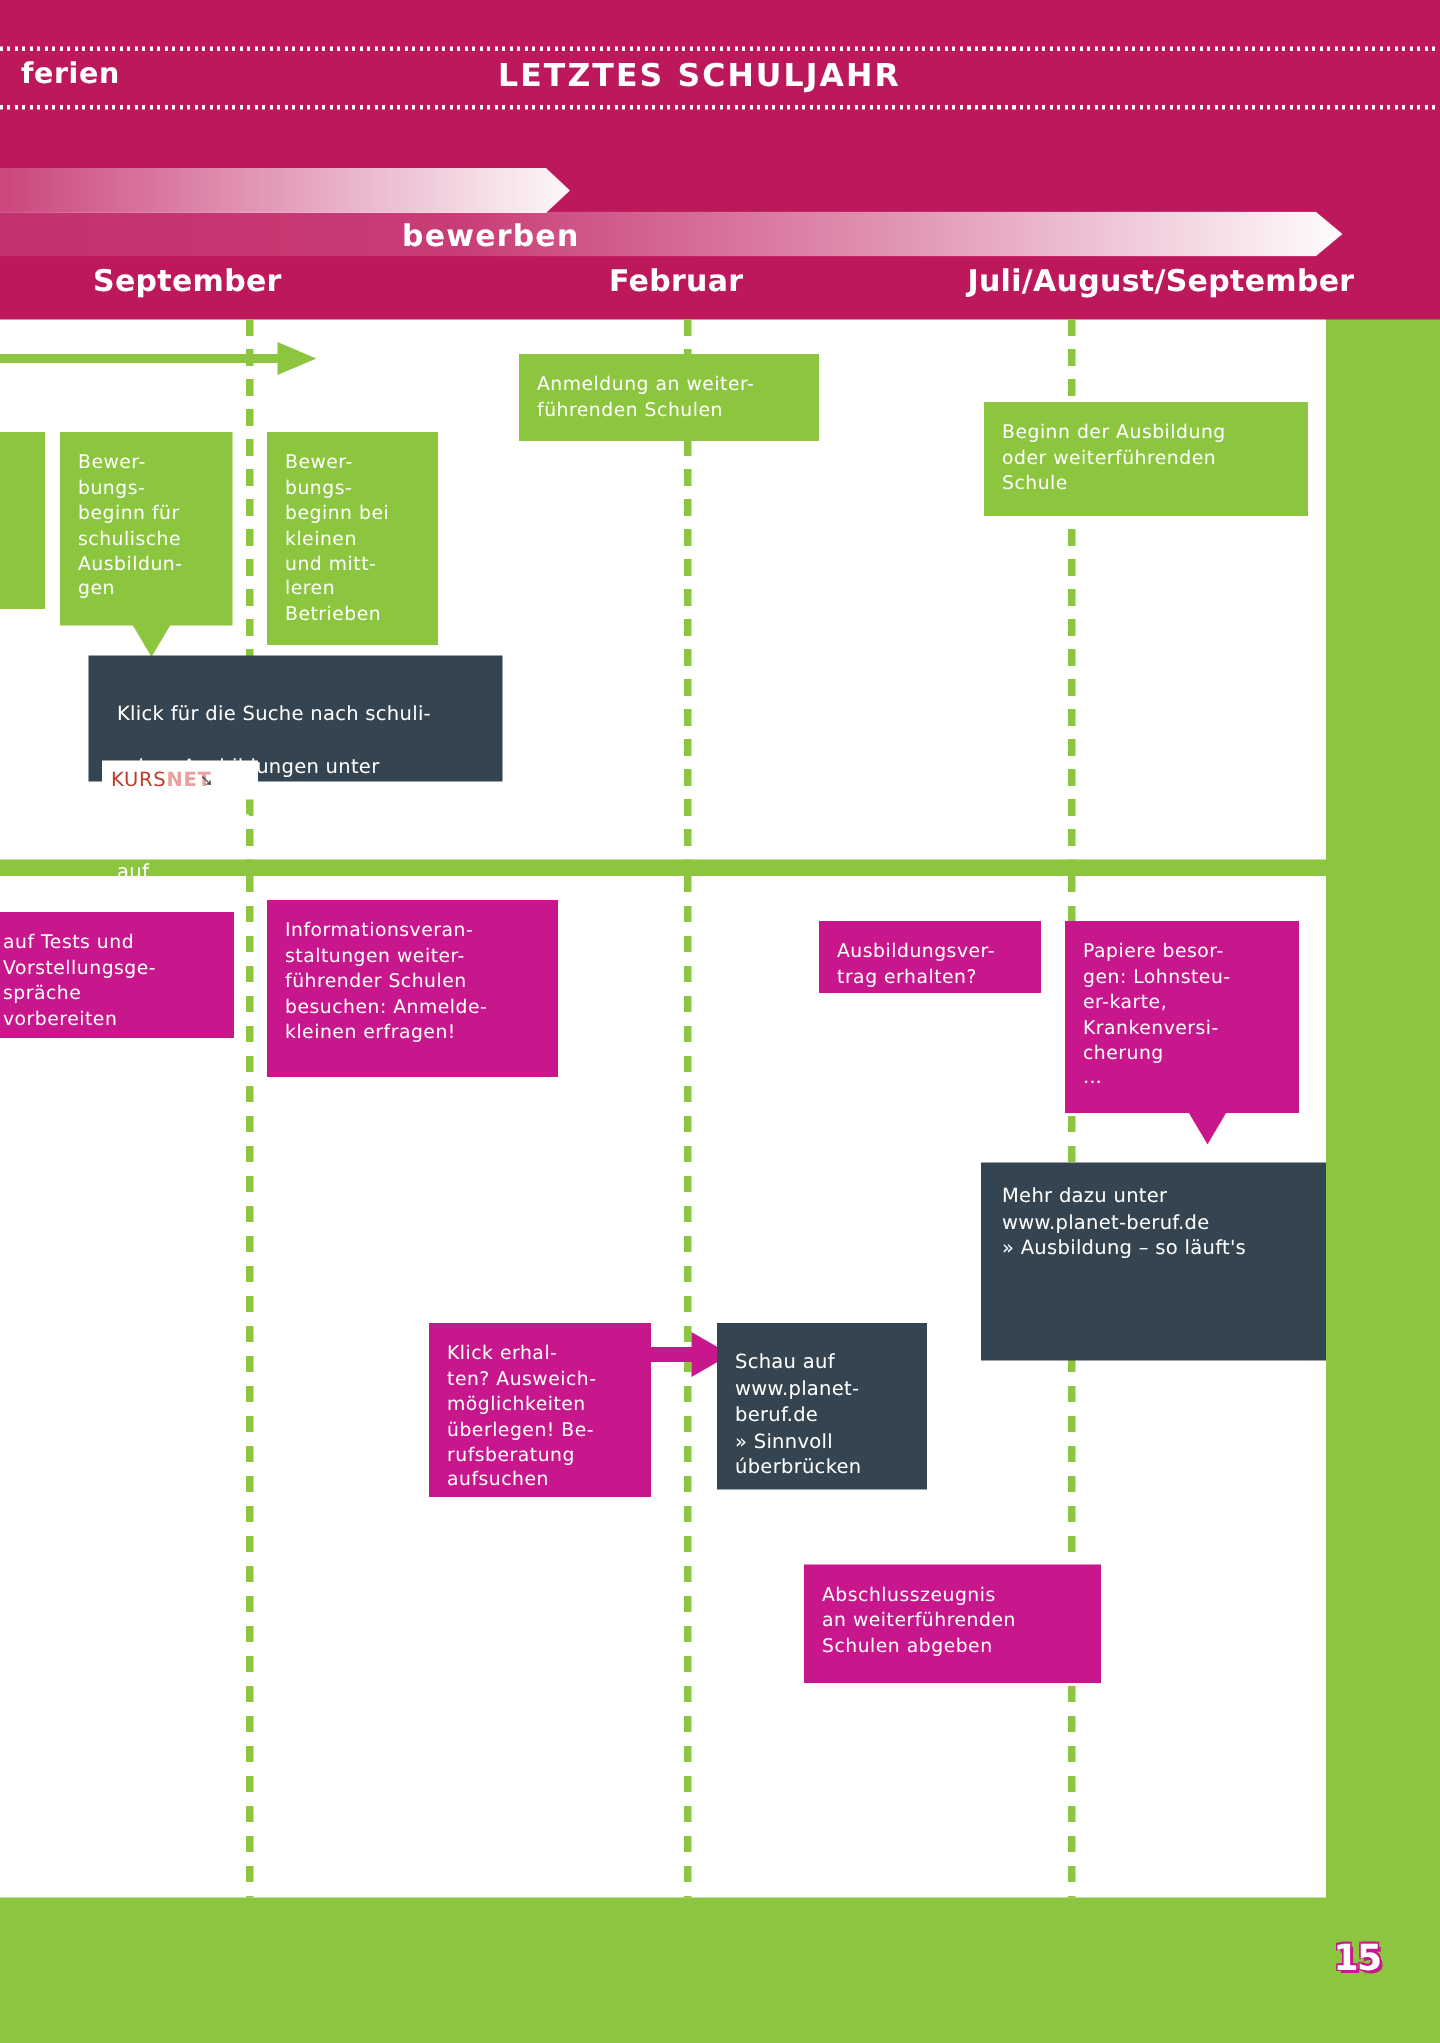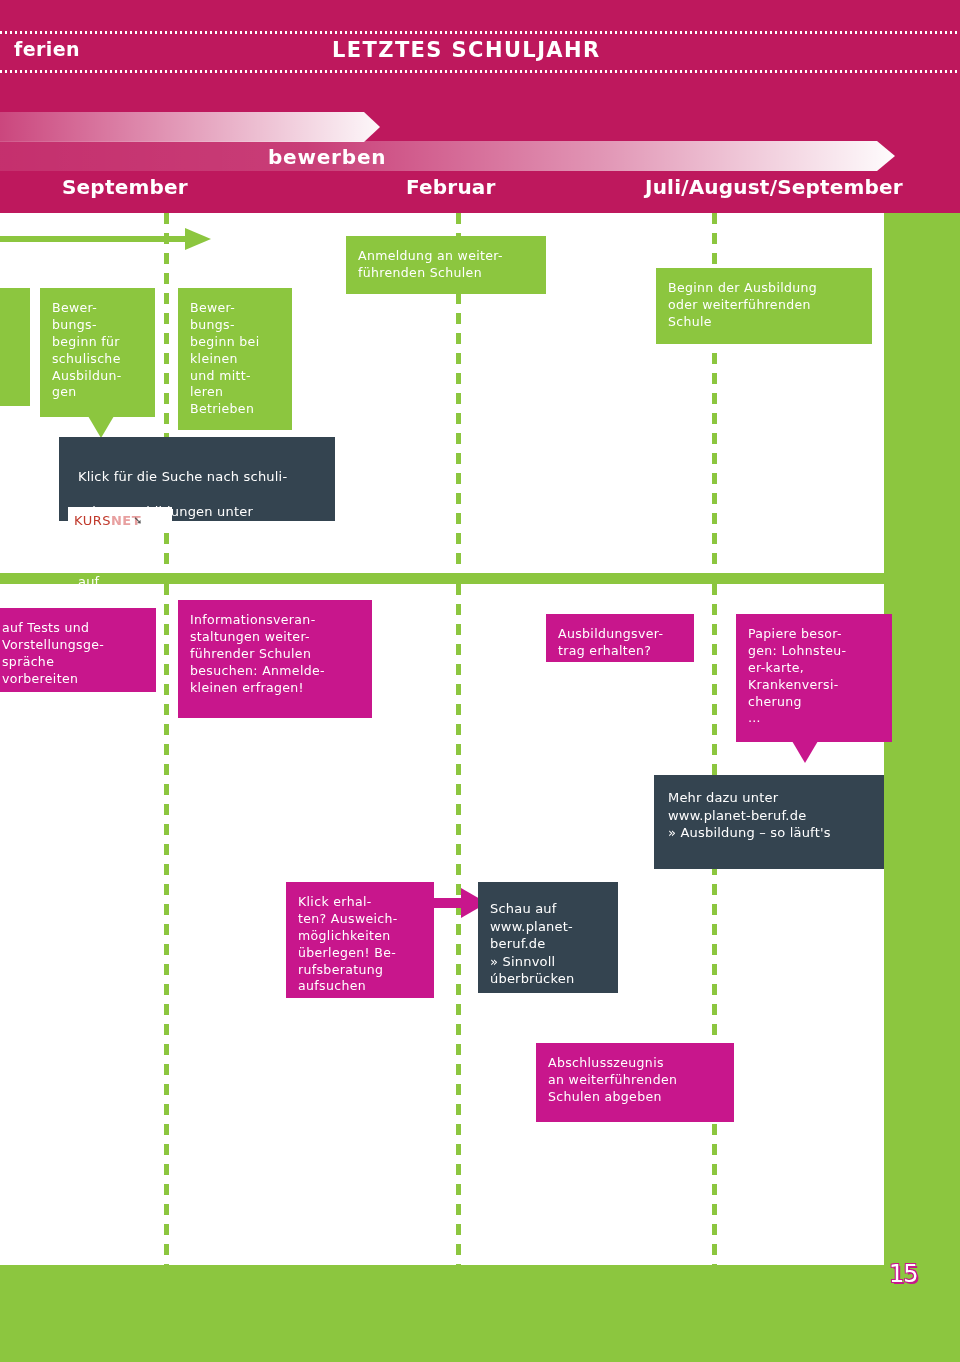--- a/index.html
+++ b/index.html
@@ -108,23 +108,23 @@
   }
   
   .footer-block {
     position: absolute;
     left: 0; top: 1265px;
     width: 960px; height: 97px;
     background: #8cc63f;
   }
   .page-number {
     position: absolute;
-    left: 889px; top: 1260px;
+    left: 889px; top: 1291px;
     font-size: 24px;
-    font-weight: normal;
+    font-weight: bold;
     color: #ffffff;
     text-shadow: 2px 2px 0 #c8168c, -1px -1px 0 #c8168c, 1px -1px 0 #c8168c, -1px 1px 0 #c8168c;
     letter-spacing: -1px;
   }
 
   
   .divider {
     position: absolute;
     left: 0; top: 573px;
     width: 884px; height: 11px;
@@ -299,29 +299,29 @@
 
   <div class="card pink" style="left:178px; top:600px; width:194px; height:118px;">Informationsveran-
 staltungen weiter-
 führender Schulen
 besuchen: Anmelde-
 kleinen erfragen!</div>
 
   <div class="card pink" style="left:546px; top:614px; width:148px; height:48px;">Ausbildungsver-
 trag erhalten?</div>
 
-  <div class="card pink" style="left:736px; top:614px; width:156px; height:128px;">Papiere besor-
+  <div class="card pink" style="left:710px; top:614px; width:156px; height:128px;">Papiere besor-
 gen: Lohnsteu-
 er-karte,
 Krankenversi-
 cherung
 …</div>
   <div class="tail tail-pink-down" style="left:792px; top:741px;"></div>
 
-  <div class="card dark" style="left:654px; top:775px; width:230px; height:94px; padding:14px 14px;">Mehr dazu unter
+  <div class="card dark" style="left:654px; top:775px; width:230px; height:132px; padding:14px 14px;">Mehr dazu unter
 www.planet-beruf.de
 » Ausbildung – so läuft's</div>
 
   <div class="card pink" style="left:286px; top:882px; width:148px; height:116px;">Klick erhal-
 ten? Ausweich-
 möglichkeiten
 überlegen! Be-
 rufsberatung
 aufsuchen</div>
 

